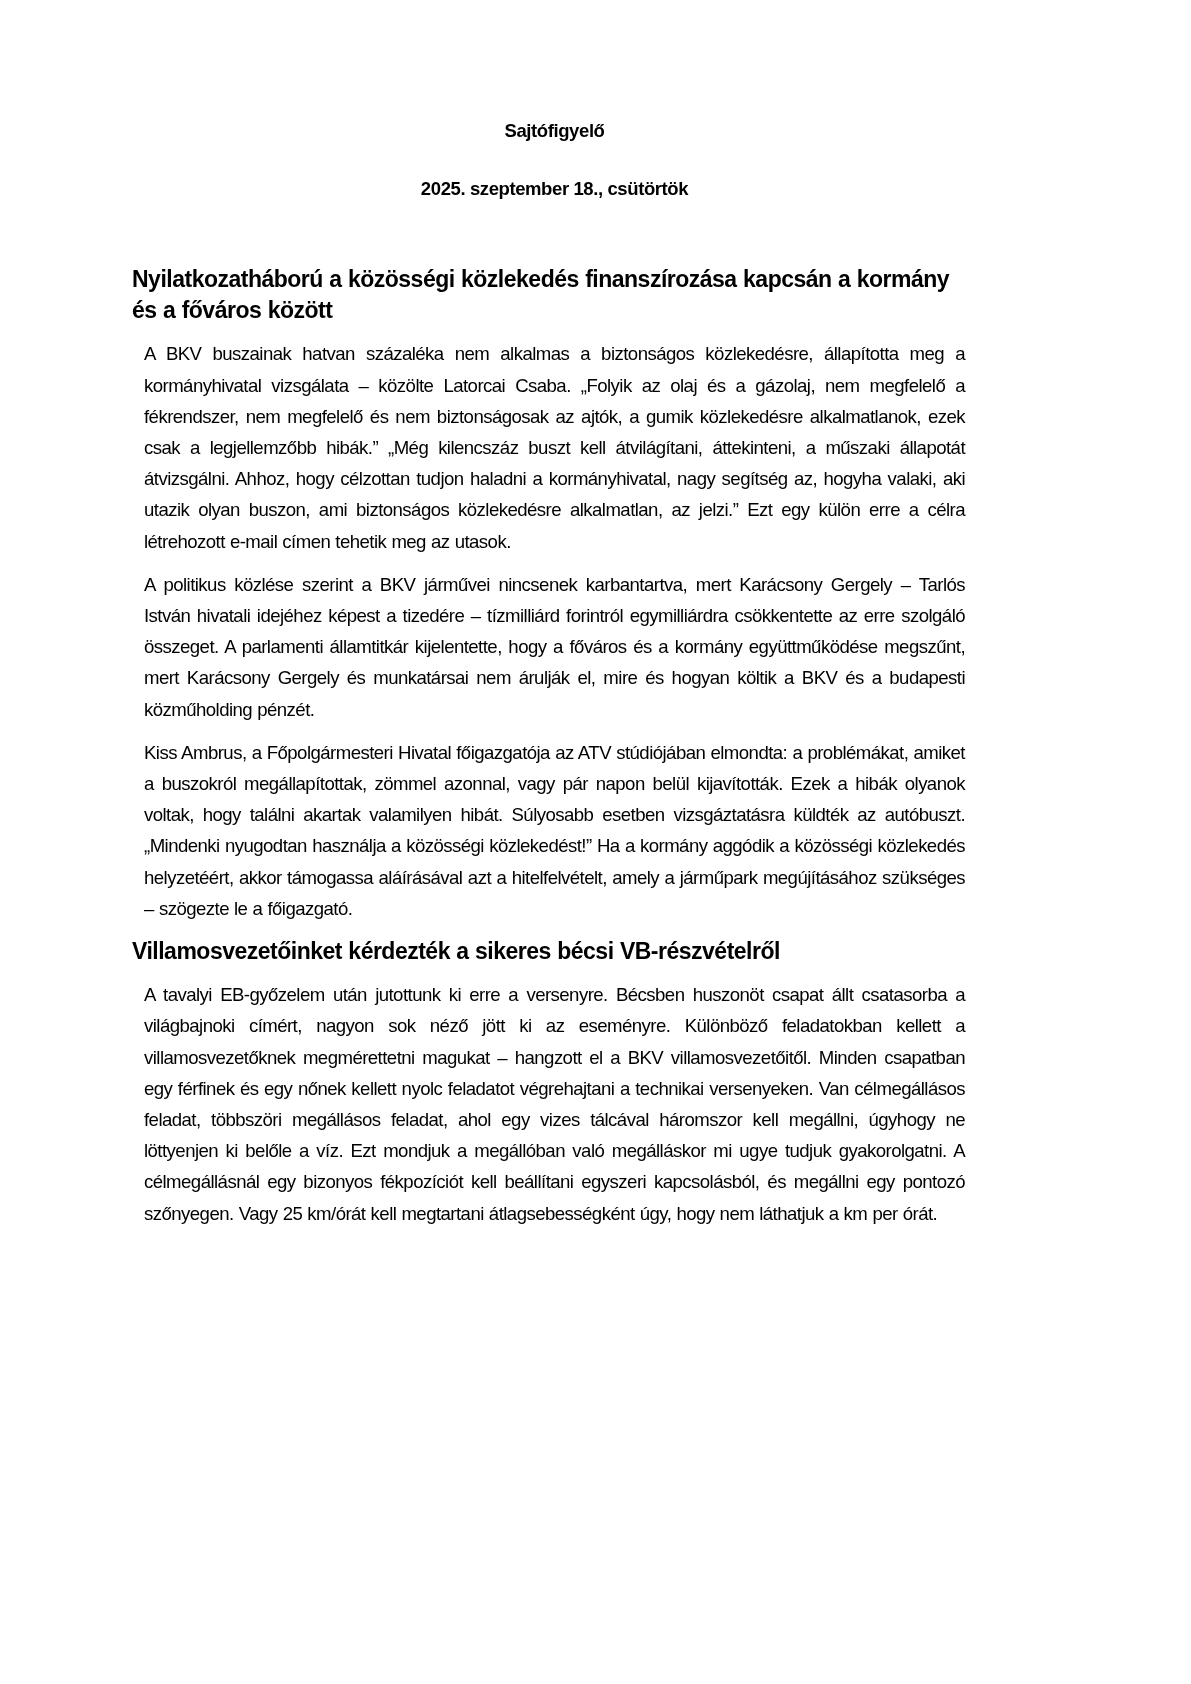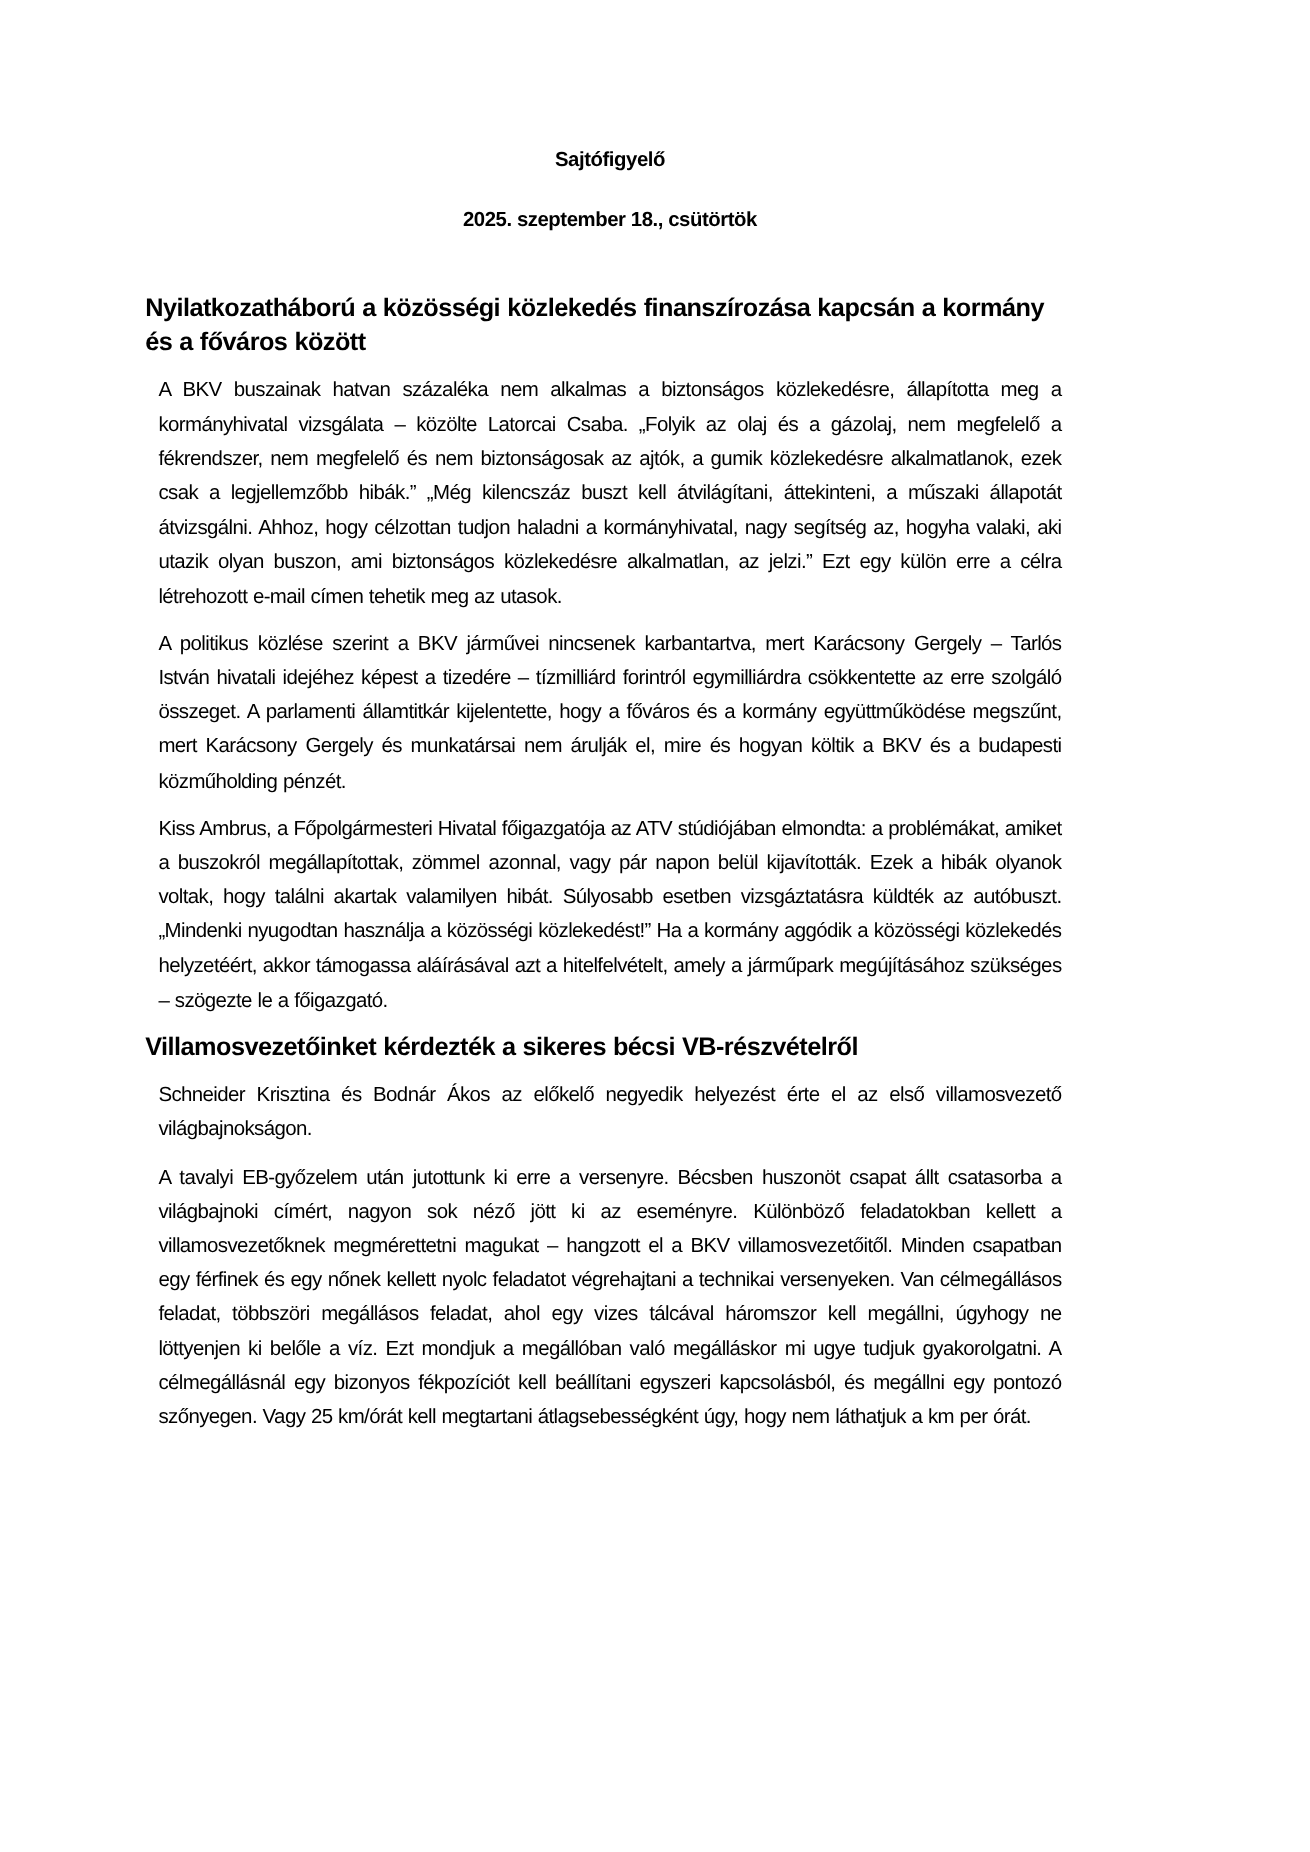--- a/index.html
+++ b/index.html
@@ -24,22 +24,22 @@
   .doc-title {
     position: absolute;
     left: 0;
     width: 845px;
     text-align: center;
     font-weight: bold;
     font-size: 18.5px;
     letter-spacing: -0.4px;
     margin: 0;
   }
-  .doc-title.t1 { top: 134px; }
-  .doc-title.t2 { top: 188px; }
+  .doc-title.t1 { top: 120px; }
+  .doc-title.t2 { top: 178px; }
   .content {
     position: absolute;
     left: 0;
     top: 264px;
     width: 845px;
     font-size: 18.6px;
     line-height: 31.2px;
     letter-spacing: -0.55px;
     word-spacing: 0.5px;
   }
@@ -66,17 +66,16 @@
 
   <div class="content">
     <section>
       <h2>Nyilatkozatháború a közösségi közlekedés finanszírozása kapcsán a kormány és a főváros között</h2>
       <p>A BKV buszainak hatvan százaléka nem alkalmas a biztonságos közlekedésre, állapította meg a kormányhivatal vizsgálata – közölte Latorcai Csaba. „Folyik az olaj és a gázolaj, nem megfelelő a fékrendszer, nem megfelelő és nem biztonságosak az ajtók, a gumik közlekedésre alkalmatlanok, ezek csak a legjellemzőbb hibák.” „Még kilencszáz buszt kell átvilágítani, áttekinteni, a műszaki állapotát átvizsgálni. Ahhoz, hogy célzottan tudjon haladni a kormányhivatal, nagy segítség az, hogyha valaki, aki utazik olyan buszon, ami biztonságos közlekedésre alkalmatlan, az jelzi.” Ezt egy külön erre a célra létrehozott e-mail címen tehetik meg az utasok.</p>
       <p>A politikus közlése szerint a BKV járművei nincsenek karbantartva, mert Karácsony Gergely – Tarlós István hivatali idejéhez képest a tizedére – tízmilliárd forintról egymilliárdra csökkentette az erre szolgáló összeget. A parlamenti államtitkár kijelentette, hogy a főváros és a kormány együttműködése megszűnt, mert Karácsony Gergely és munkatársai nem árulják el, mire és hogyan költik a BKV és a budapesti közműholding pénzét.</p>
       <p>Kiss Ambrus, a Főpolgármesteri Hivatal főigazgatója az ATV stúdiójában elmondta: a problémákat, amiket a buszokról megállapítottak, zömmel azonnal, vagy pár napon belül kijavították. Ezek a hibák olyanok voltak, hogy találni akartak valamilyen hibát.  Súlyosabb esetben vizsgáztatásra küldték az autóbuszt. „Mindenki nyugodtan használja a közösségi közlekedést!” Ha a kormány aggódik a közösségi közlekedés helyzetéért, akkor támogassa aláírásával azt a hitelfelvételt, amely a járműpark megújításához szükséges – szögezte le a főigazgató.</p>
     </section>
     <section>
       <h2>Villamosvezetőinket kérdezték a sikeres bécsi VB-részvételről</h2>
-      <p>Schneider Krisztina és Bodnár Ákos az előkelő negyedik helyezést érte el az első villamosvezető világbajnokságon.</p>
       <p>A tavalyi EB-győzelem után jutottunk ki erre a versenyre. Bécsben huszonöt csapat állt csatasorba a világbajnoki címért, nagyon sok néző jött ki az eseményre. Különböző feladatokban kellett a villamosvezetőknek megmérettetni magukat – hangzott el a BKV villamosvezetőitől. Minden csapatban egy férfinek és egy nőnek kellett nyolc feladatot végrehajtani a technikai versenyeken. Van célmegállásos feladat, többszöri megállásos feladat, ahol egy vizes tálcával háromszor kell megállni, úgyhogy ne löttyenjen ki belőle a víz. Ezt mondjuk a megállóban való megálláskor mi ugye tudjuk gyakorolgatni. A célmegállásnál egy bizonyos fékpozíciót kell beállítani egyszeri kapcsolásból, és megállni egy pontozó szőnyegen. Vagy 25 km/órát kell megtartani átlagsebességként úgy, hogy nem láthatjuk a km per órát.</p>
     </section>
   </div>
 </div>
 
 </body></html>

